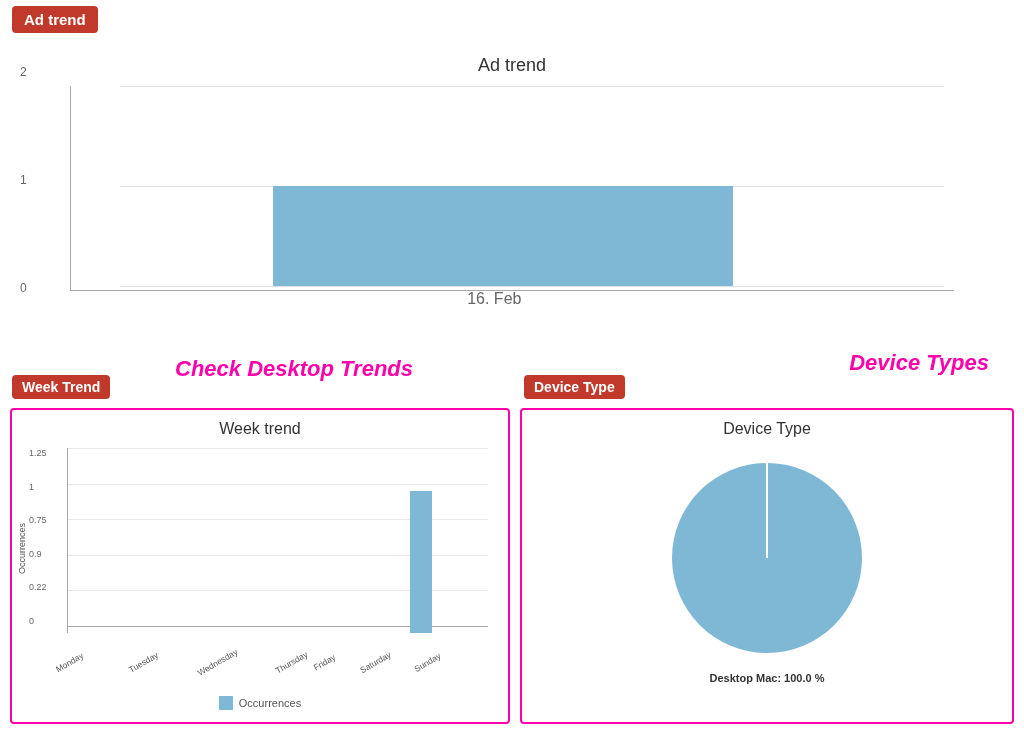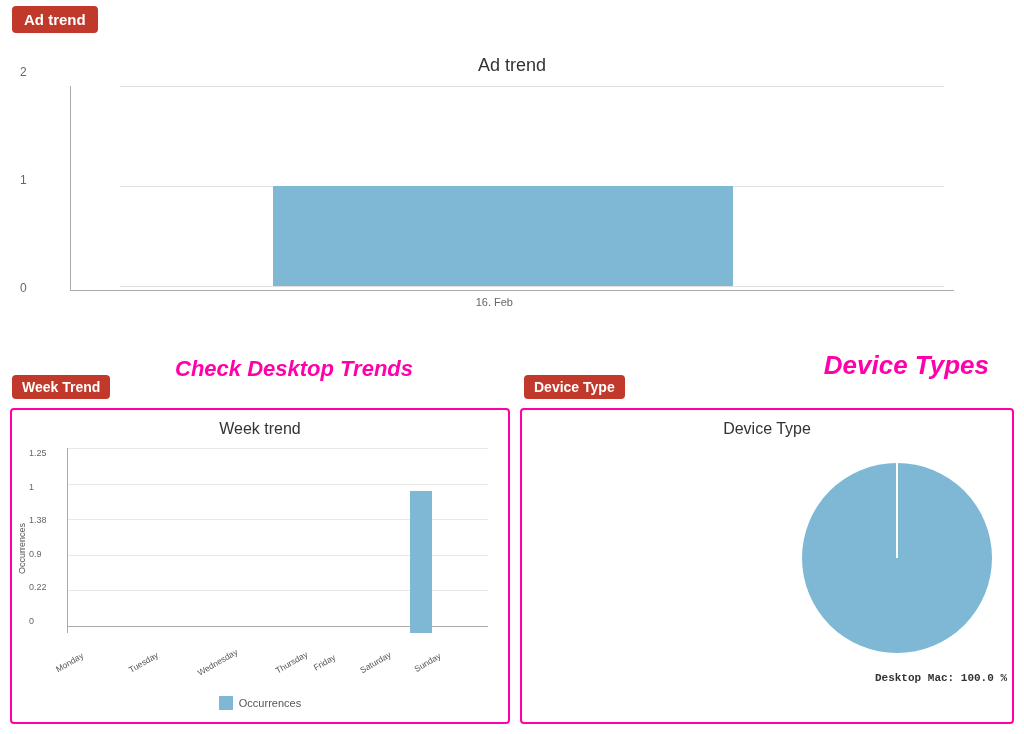--- a/index.html
+++ b/index.html
@@ -80,21 +80,21 @@
       font-size: 22px;
       font-weight: bold;
       font-style: italic;
     }
 
     .annotation-device {
       position: absolute;
       top: 350px;
       right: 35px;
       color: #ff00aa;
-      font-size: 26px;
+      font-size: 22px;
       font-weight: bold;
       font-style: italic;
     }
 
     
     .week-trend-badge {
       position: absolute;
       top: 375px;
       left: 12px;
       background: #c0392b;
@@ -166,24 +166,23 @@
       width: 14px;
       height: 14px;
       background: #7eb8d4;
       display: inline-block;
     }
 
     
     .pie-container {
       display: flex;
       flex-direction: column;
-      align-items: flex-end;
+      align-items: center;
       justify-content: center;
       padding: 5px;
-      font-family: Liberation Mono, monospace;
     }
 
     .pie-svg {
       width: 220px;
       height: 220px;
     }
 
     .pie-label {
       font-size: 11px;
       font-weight: bold;
@@ -209,21 +208,21 @@
 
   <div style="position:relative; margin: 0 60px 0 60px; height: 230px;">
 
     <div class="grid-line" style="top: 0;"></div>
     <div class="grid-line" style="top: 100px;"></div>
     <div class="grid-line" style="top: 200px;"></div>
 
     <div class="main-bar" style="left: 23%; width: 52%; height: 100px; bottom: 30px;">
     </div>
 
-    <div style="position:absolute; bottom: 8px; left: 48%; font-size:11px; color:#666; transform:translateX(-50%);">16. Feb</div>
+    <div style="position:absolute; bottom: 8px; left: 48%; font-size:16px; color:#666; transform:translateX(-50%);">16. Feb</div>
 
     <div style="position:absolute; bottom:25px; left:0; right:0; border-top:1px solid #aaa;"></div>
 
     <div style="position:absolute; top:0; bottom:25px; left:0; border-left:1px solid #aaa; width:1px;"></div>
   </div>
 </div>
 
 <div class="annotation-weekly">Check Desktop Trends</div>
 
 <div style="position:absolute; top:385px; left:105px; color:#ff00aa; font-size:40px; font-weight:bold;">←</div>
@@ -240,21 +239,21 @@
 
   <div class="panel-title">Week trend</div>
 
   <div style="position:relative; margin: 5px 20px 0 55px; height: 220px;">
 
     <div style="position:absolute; left:-50px; top:75px; font-size:9px; color:#555; writing-mode:vertical-rl; transform:rotate(180deg);">Occurrences</div>
 
     <div style="position:absolute; left:-38px; top:0; height:178px; display:flex; flex-direction:column; justify-content:space-between; font-size:9px; color:#666;">
       <span>1.25</span>
       <span>1</span>
-      <span>1.38</span>
+      <span>0.75</span>
       <span>0.9</span>
       <span>0.22</span>
       <span>0</span>
     </div>
 
     <div style="position:absolute; left:0; right:0; top:0; border-top:1px solid #e8e8e8;"></div>
     <div style="position:absolute; left:0; right:0; top:35.6px; border-top:1px solid #e8e8e8;"></div>
     <div style="position:absolute; left:0; right:0; top:71.2px; border-top:1px solid #e8e8e8;"></div>
     <div style="position:absolute; left:0; right:0; top:106.8px; border-top:1px solid #e8e8e8;"></div>
     <div style="position:absolute; left:0; right:0; top:142.4px; border-top:1px solid #e8e8e8;"></div>

